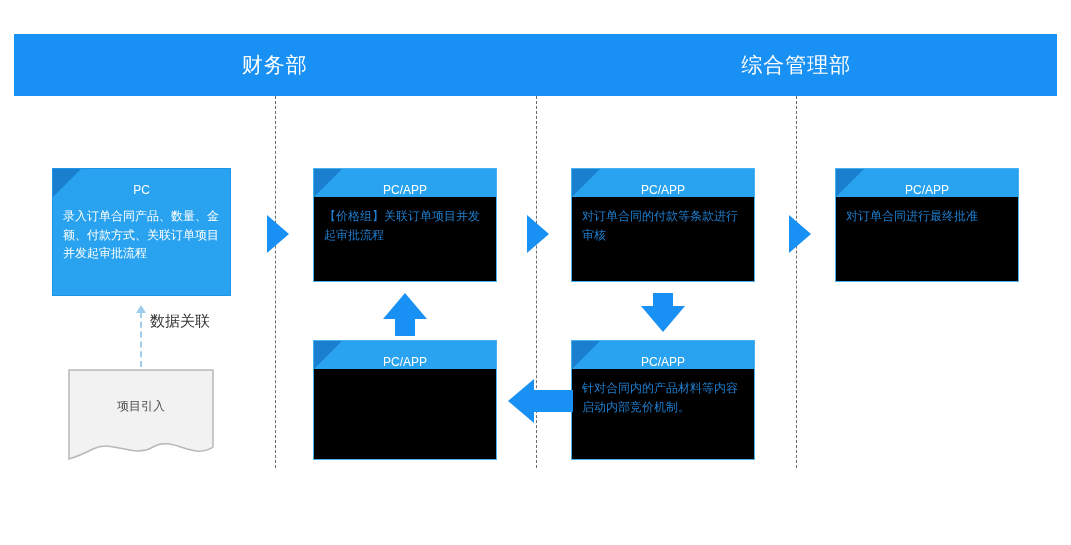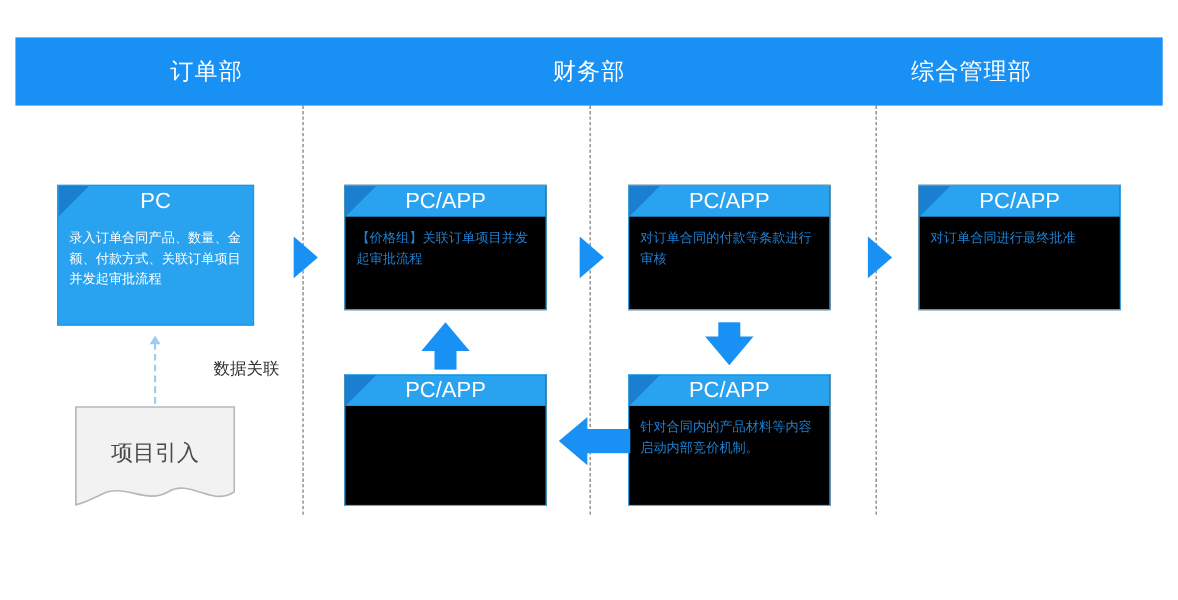--- a/index.html
+++ b/index.html
@@ -49,23 +49,23 @@
     position: absolute;
     box-sizing: border-box;
     border: 1px solid #44b1f0;
     background: #000000;
   }
   .card-head {
     position: relative;
     height: 28px;
     background: #29a3ef;
     color: #ffffff;
-    font-size: 20px;
+    font-size: 12px;
     display: flex;
-    align-items: center;
+    align-items: flex-end;
     justify-content: center;
     overflow: hidden;
   }
   .card-head .corner {
     position: absolute;
     left: 0;
     top: 0;
     width: 0;
     height: 0;
     border-top: 28px solid #1b7fd0;
@@ -163,29 +163,28 @@
   }
   .doc-shape svg {
     display: block;
   }
   .doc-label {
     position: absolute;
     left: 68px;
     top: 398px;
     width: 146px;
     text-align: center;
-    font-size: 20px;
+    font-size: 12px;
     color: #4a4a4a;
   }
 </style>
 </head>
 <body>
 
 <div class="header-band">
-  <div class="header-cell">订单部</div>
   <div class="header-cell">财务部</div>
   <div class="header-cell">综合管理部</div>
 </div>
 
 <div class="lane-divider" style="left:275px;"></div>
 <div class="lane-divider" style="left:536px;"></div>
 <div class="lane-divider" style="left:796px;"></div>
 
 <div class="card filled" style="left:52px; top:168px; width:179px; height:128px;">
   <div class="card-head">
@@ -242,20 +241,20 @@
 <div class="arrow-down" style="left:641px; top:306px;"></div>
 
 <div class="arrow-stem-left" style="left:533px; top:390px; width:40px; height:22px;"></div>
 <div class="arrow-left" style="left:508px; top:379px;"></div>
 
 <div class="arrow-stem-up" style="left:395px; top:318px; width:20px; height:18px;"></div>
 <div class="arrow-up" style="left:383px; top:293px;"></div>
 
 <div class="dash-link" style="left:140px; top:312px; height:55px;"></div>
 <div class="dash-arrowhead" style="left:136px; top:305px;"></div>
-<div class="dash-label" style="left:150px; top:326px;margin-left:44px;">数据关联</div>
+<div class="dash-label" style="left:150px; top:312px;">数据关联</div>
 
 <div class="doc-shape">
   <svg width="146" height="92" viewBox="0 0 146 92" xmlns="http://www.w3.org/2000/svg">
     <path d="M1 1 H145 V78 C125 92, 105 66, 85 78 C65 90, 45 70, 25 80 C17 84, 8 88, 1 90 Z" fill="#f2f2f2" stroke="#b8b8b8" stroke-width="1.5"></path>
   </svg>
 </div>
 <div class="doc-label">项目引入</div>
 
 </body></html>

